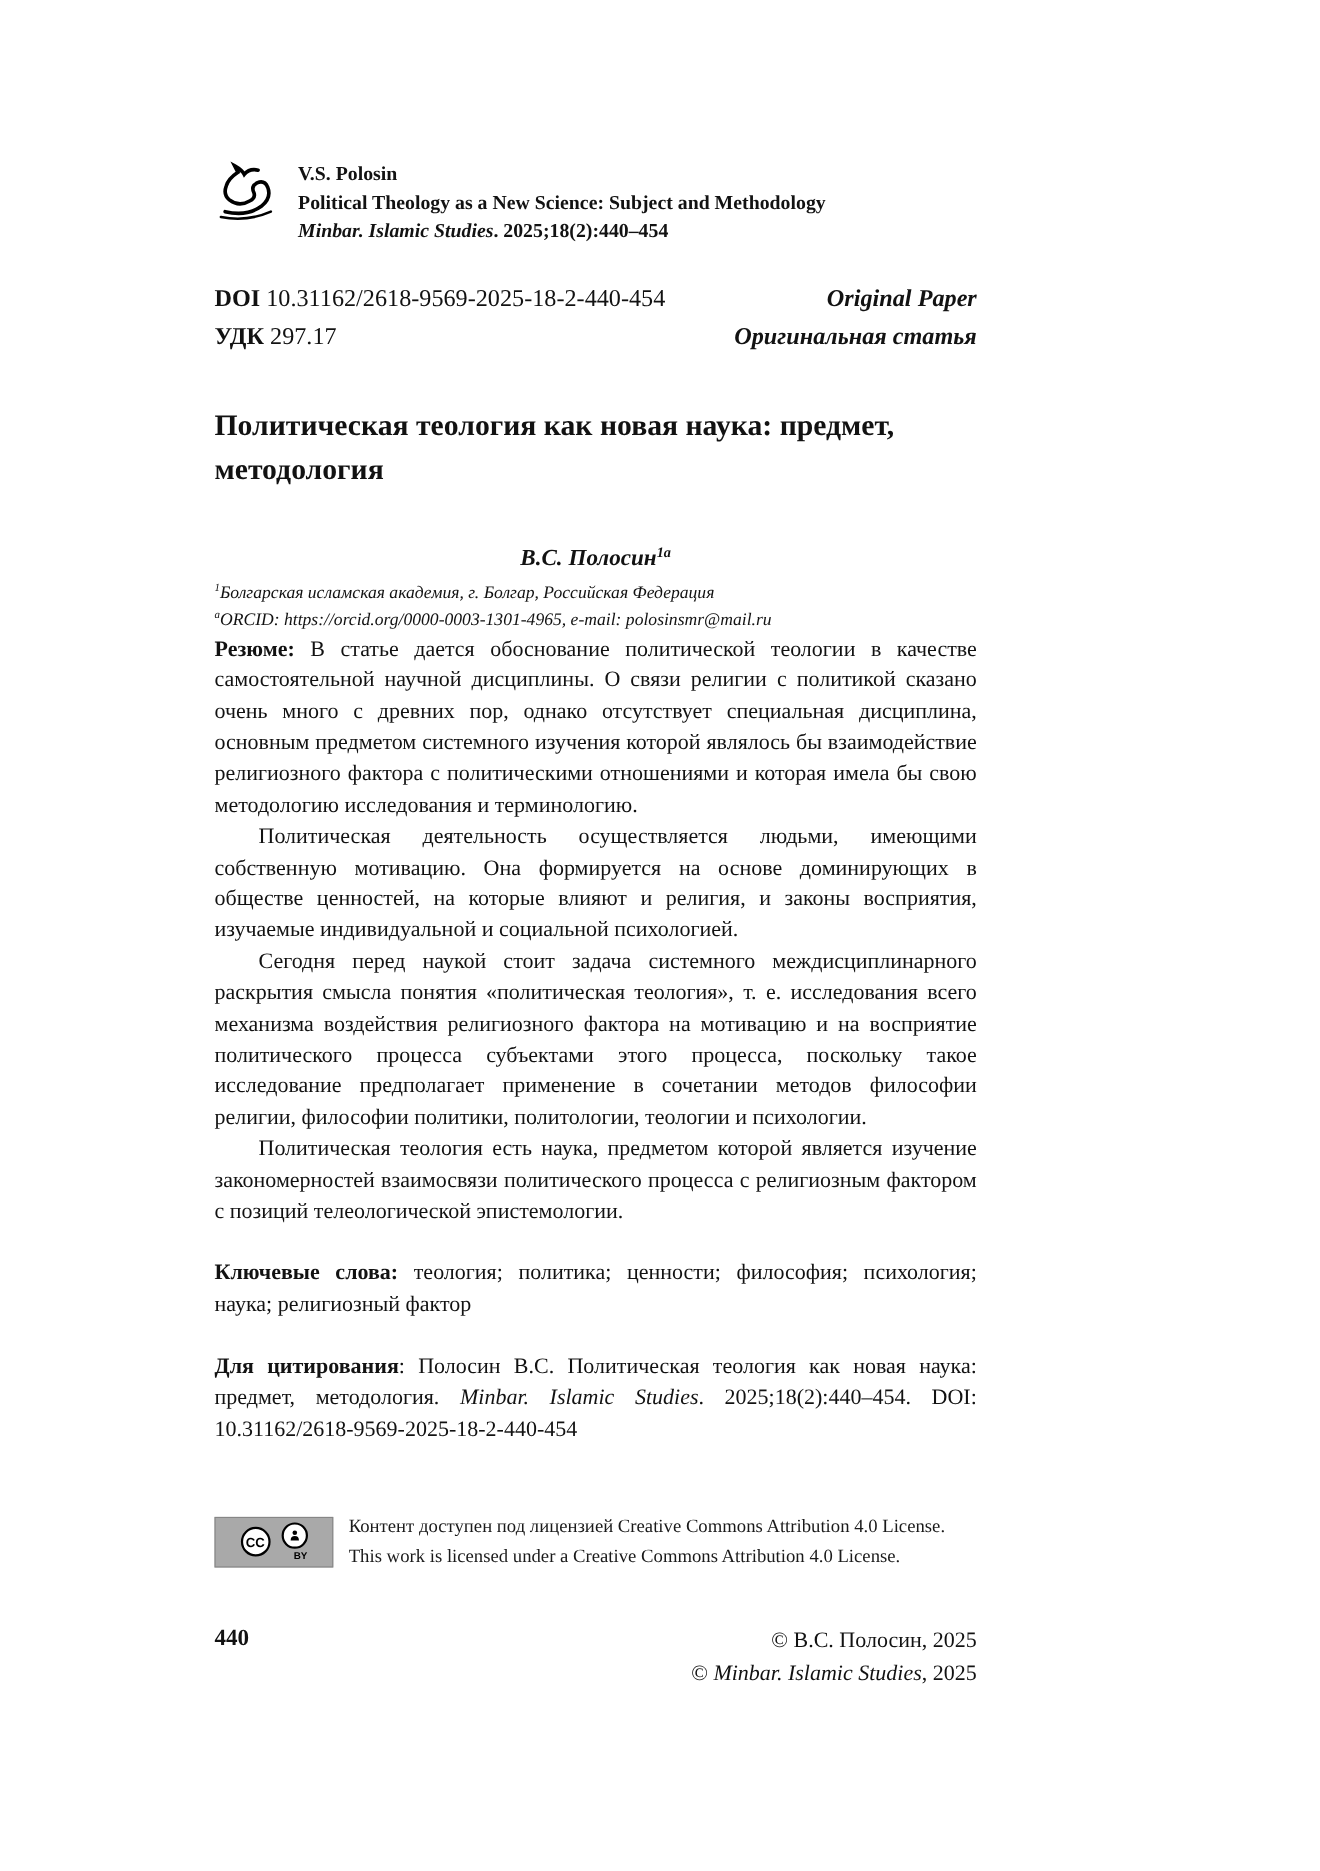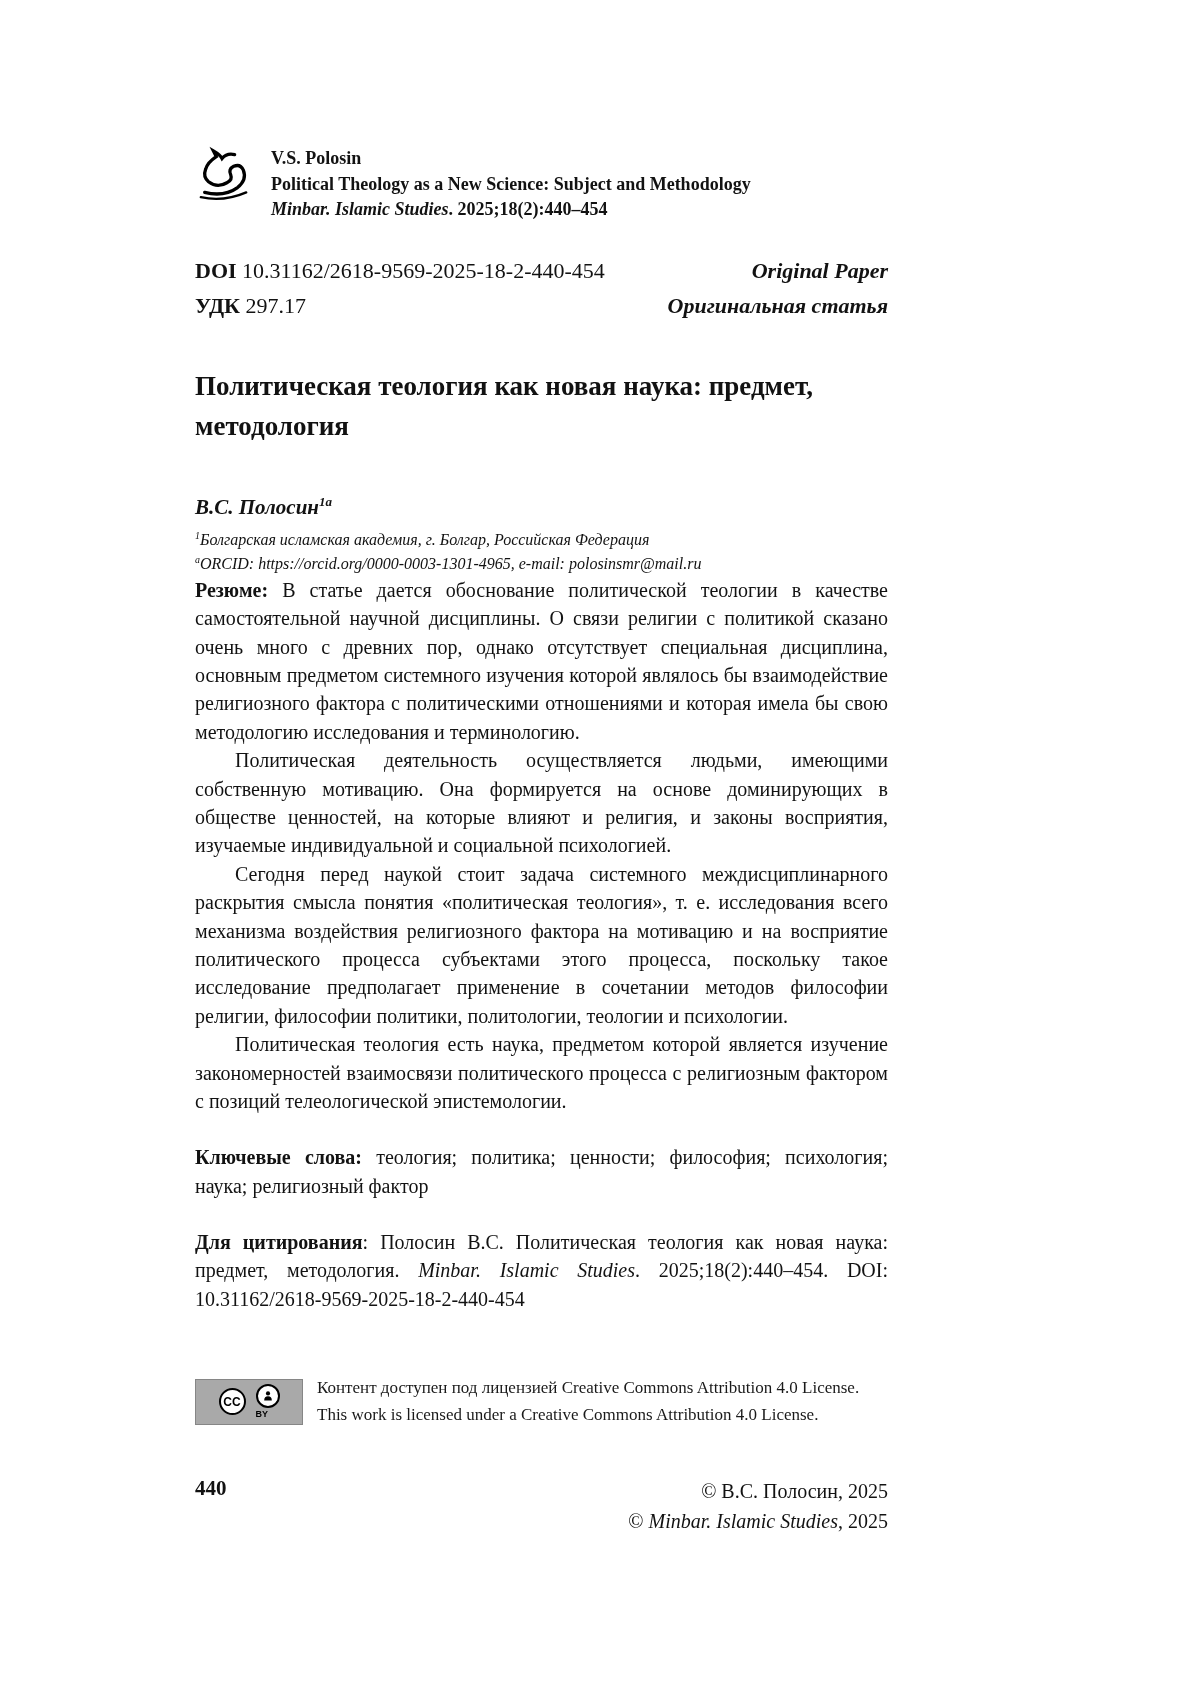--- a/index.html
+++ b/index.html
@@ -25,21 +25,21 @@
   
   .meta { margin-top: 30px; font-size: 22px; line-height: 1.62; }
   .meta-row { display: flex; justify-content: space-between; }
   .meta-right { font-weight: 700; font-style: italic; }
 
   
   .title { margin: 42px 0 0; font-size: 27px; line-height: 1.5; font-weight: 700; max-width: 750px; }
 
   
   .authors { margin-top: 48px; }
-  .author-name { font-size: 21px; font-weight: 700; font-style: italic; margin: 12px 0 8px; }
+  .author-name { font-size: 21px; font-weight: 700; font-style: italic; margin: 12px 0 8px; text-align: center; }
   .affiliation { font-size: 16px; font-style: italic; margin: 0; line-height: 1.5; }
   sup { font-size: 0.62em; line-height: 0; }
 
   
   .body-text { font-size: 20px; line-height: 1.42; text-align: justify; }
   .abstract { }
   .abstract p { margin: 0; }
   .abstract p.indent { text-indent: 40px; }
   .keywords { margin-top: 28px; }
   .citation { margin-top: 28px; }
@@ -50,21 +50,21 @@
   .cc-badge {
     width: 106px; height: 44px; background: #a9a9a9; border: 1px solid #868686;
     display: flex; align-items: center; justify-content: center; gap: 10px; flex: 0 0 auto;
   }
   .cc-circle {
     width: 27px; height: 27px; border-radius: 50%; border: 2px solid #000; background: #fff;
     display: flex; align-items: center; justify-content: center;
     font-family: "Liberation Sans", sans-serif; font-weight: 700; font-size: 12px; color: #000;
     box-sizing: border-box;
   }
-  .cc-person-col { display: flex; flex-direction: column; align-items: flex-start; }
+  .cc-person-col { display: flex; flex-direction: column; align-items: flex-end; }
   .cc-person-col .cc-circle { width: 24px; height: 24px; }
   .cc-by-text { font-family: "Liberation Sans", sans-serif; font-weight: 700; font-size: 9px; line-height: 1; margin-top: 2px; color: #000; }
   .license-text { font-size: 17px; line-height: 1.55; color: #1a1a1a; }
 
   
   .page-footer { margin-top: 48px; display: flex; justify-content: space-between; align-items: flex-start; }
   .page-number { font-size: 21px; font-weight: 700; }
   .copyright { text-align: right; font-size: 20px; line-height: 1.5; }
   .copyright em { font-style: italic; }
 </style>

